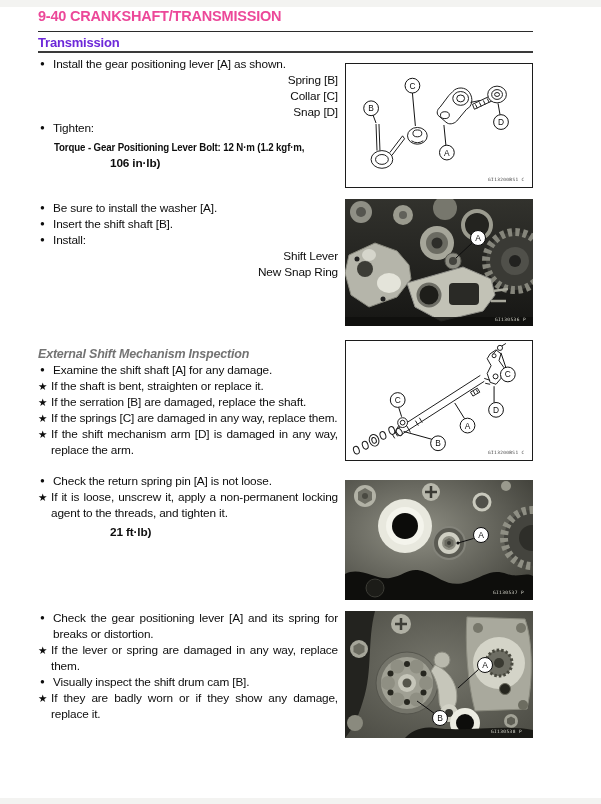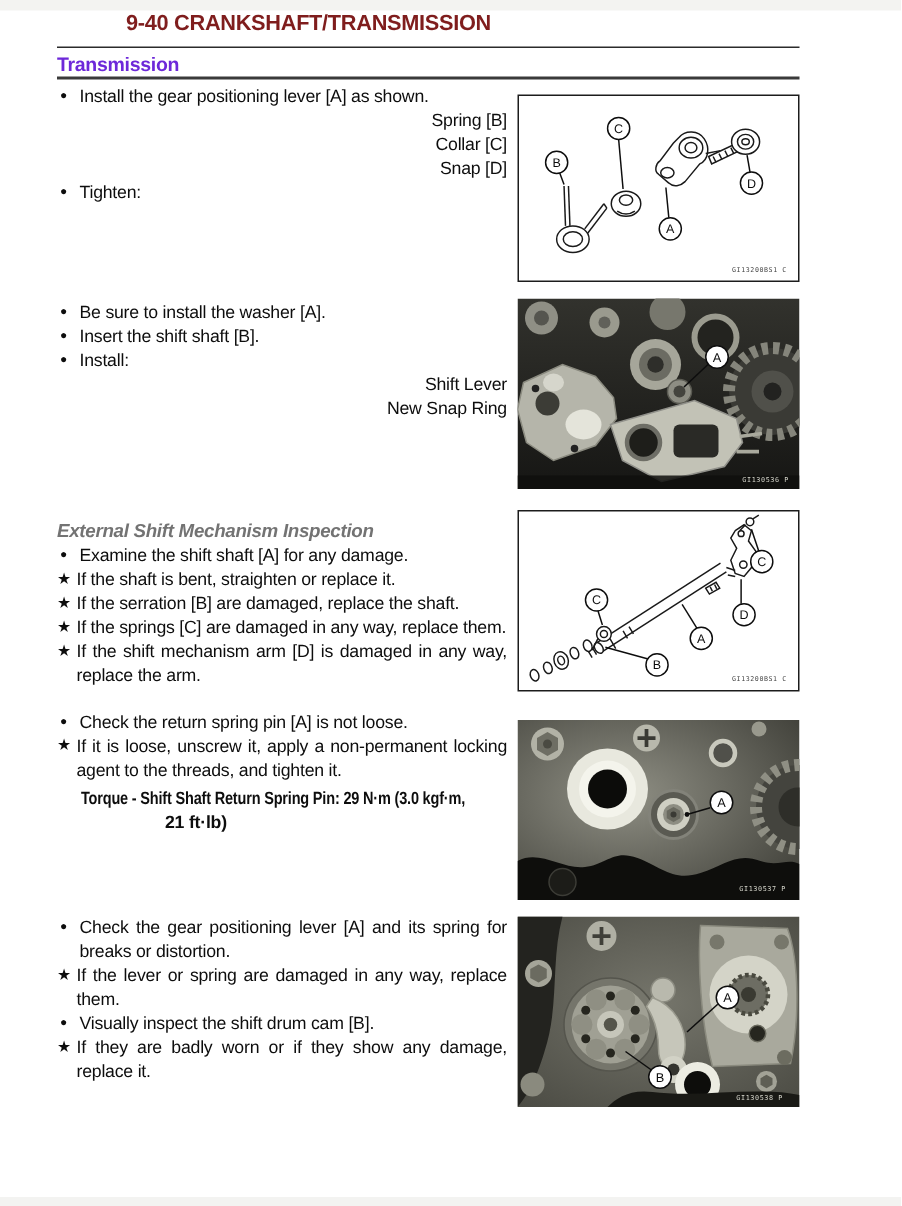--- a/index.html
+++ b/index.html
@@ -3,21 +3,21 @@
 <meta charset="utf-8">
 <style>
   html,body{margin:0;padding:0;background:#ffffff;}
   .page{
     position:relative;width:601px;height:804px;background:#ffffff;
     font-family:"Liberation Sans",sans-serif;color:#111;overflow:hidden;
   }
   .edge-strip{position:absolute;left:0;width:601px;background:#f3f3f1;}
   .page-title{
     position:absolute;left:38px;top:8px;width:495px;
-    font-size:14.5px;font-weight:bold;letter-spacing:-0.2px;color:#7f1d1d;margin-left:46px;
+    font-size:14.5px;font-weight:bold;letter-spacing:-0.2px;color:#ec4899;
   }
   .rule1{position:absolute;left:38px;top:31px;width:495px;height:1px;background:#2b2b2b;}
   .section-title{
     position:absolute;left:38px;top:35px;width:495px;
     font-size:13px;font-weight:bold;letter-spacing:-0.2px;color:#6d28d9;
   }
   .rule2{position:absolute;left:38px;top:51px;width:495px;height:2px;background:#3a3a3a;}
 
   .block{position:absolute;left:38px;width:300px;font-size:11.8px;line-height:16px;letter-spacing:-0.15px;}
   #blk1{top:56px}#blk2{top:200px}#blk3{top:334px}#blk4{top:473px}#blk5{top:610px}
@@ -76,20 +76,24 @@
     <div class="li sub">
         <span class="t">Collar [C]</span>
       </div>
     <div class="li sub">
         <span class="t">Snap [D]</span>
       </div>
     <div class="li">
       <span class="g b">●</span>
       <span class="t">Tighten:</span>
     </div>
+    <div class="torque">
+      <div class="tq1"><span>Torque - Gear Positioning Lever Bolt:  12 N·m (1.2 kgf·m,</span></div>
+      <div class="tq2">106 in·lb)</div>
+    </div>
   </div>
 
   <div class="block" id="blk2">
     <div class="li">
       <span class="g b">●</span>
       <span class="t">Be sure to install the washer [A].</span>
     </div>
     <div class="li">
       <span class="g b">●</span>
       <span class="t">Insert the shift shaft [B].</span>
@@ -133,21 +137,20 @@
   <div class="block" id="blk4">
     <div class="li">
       <span class="g b">●</span>
       <span class="t">Check the return spring pin [A] is not loose.</span>
     </div>
     <div class="li">
       <span class="g s">★</span>
       <span class="t">If it is loose, unscrew it, apply a non-permanent locking agent to the threads, and tighten it.</span>
     </div>
     <div class="torque">
-      <div class="tq1"><span>Torque - Shift Shaft Return Spring Pin:  29 N·m (3.0 kgf·m,</span></div>
       <div class="tq2">21 ft·lb)</div>
     </div>
   </div>
 
   <div class="block" id="blk5">
     <div class="li">
       <span class="g b">●</span>
       <span class="t">Check the gear positioning lever [A] and its spring for breaks or distortion.</span>
     </div>
     <div class="li">

